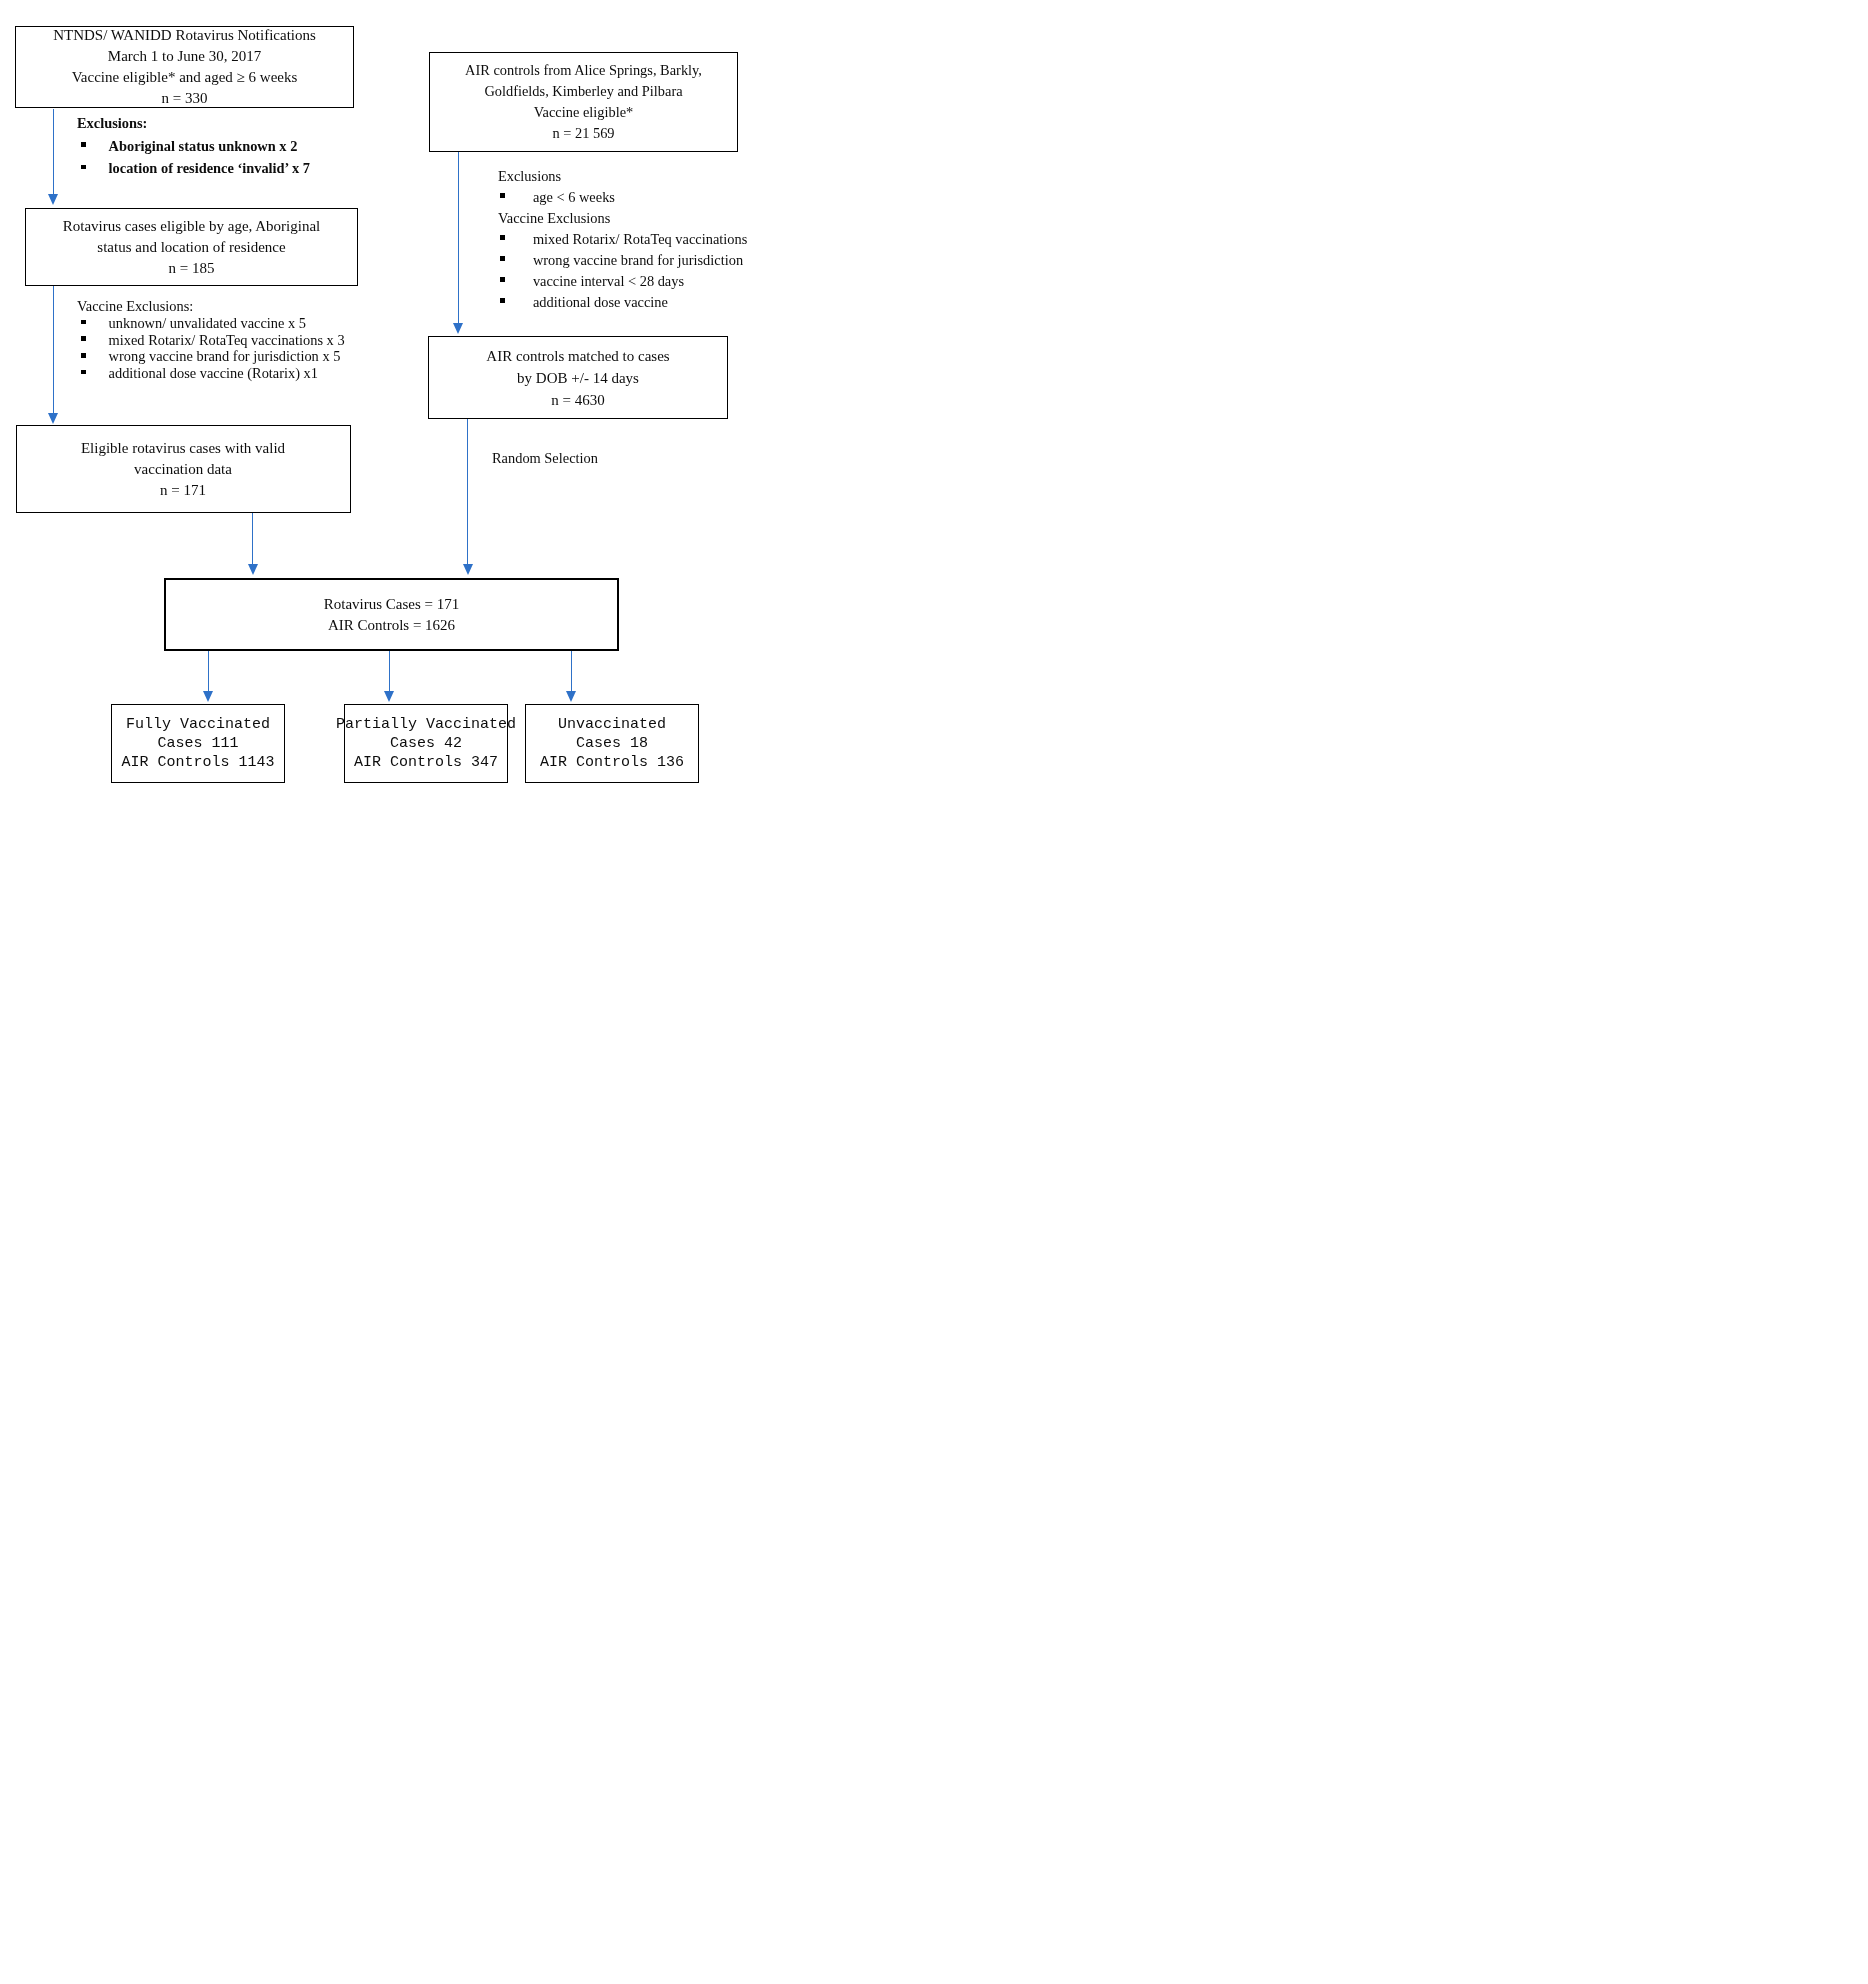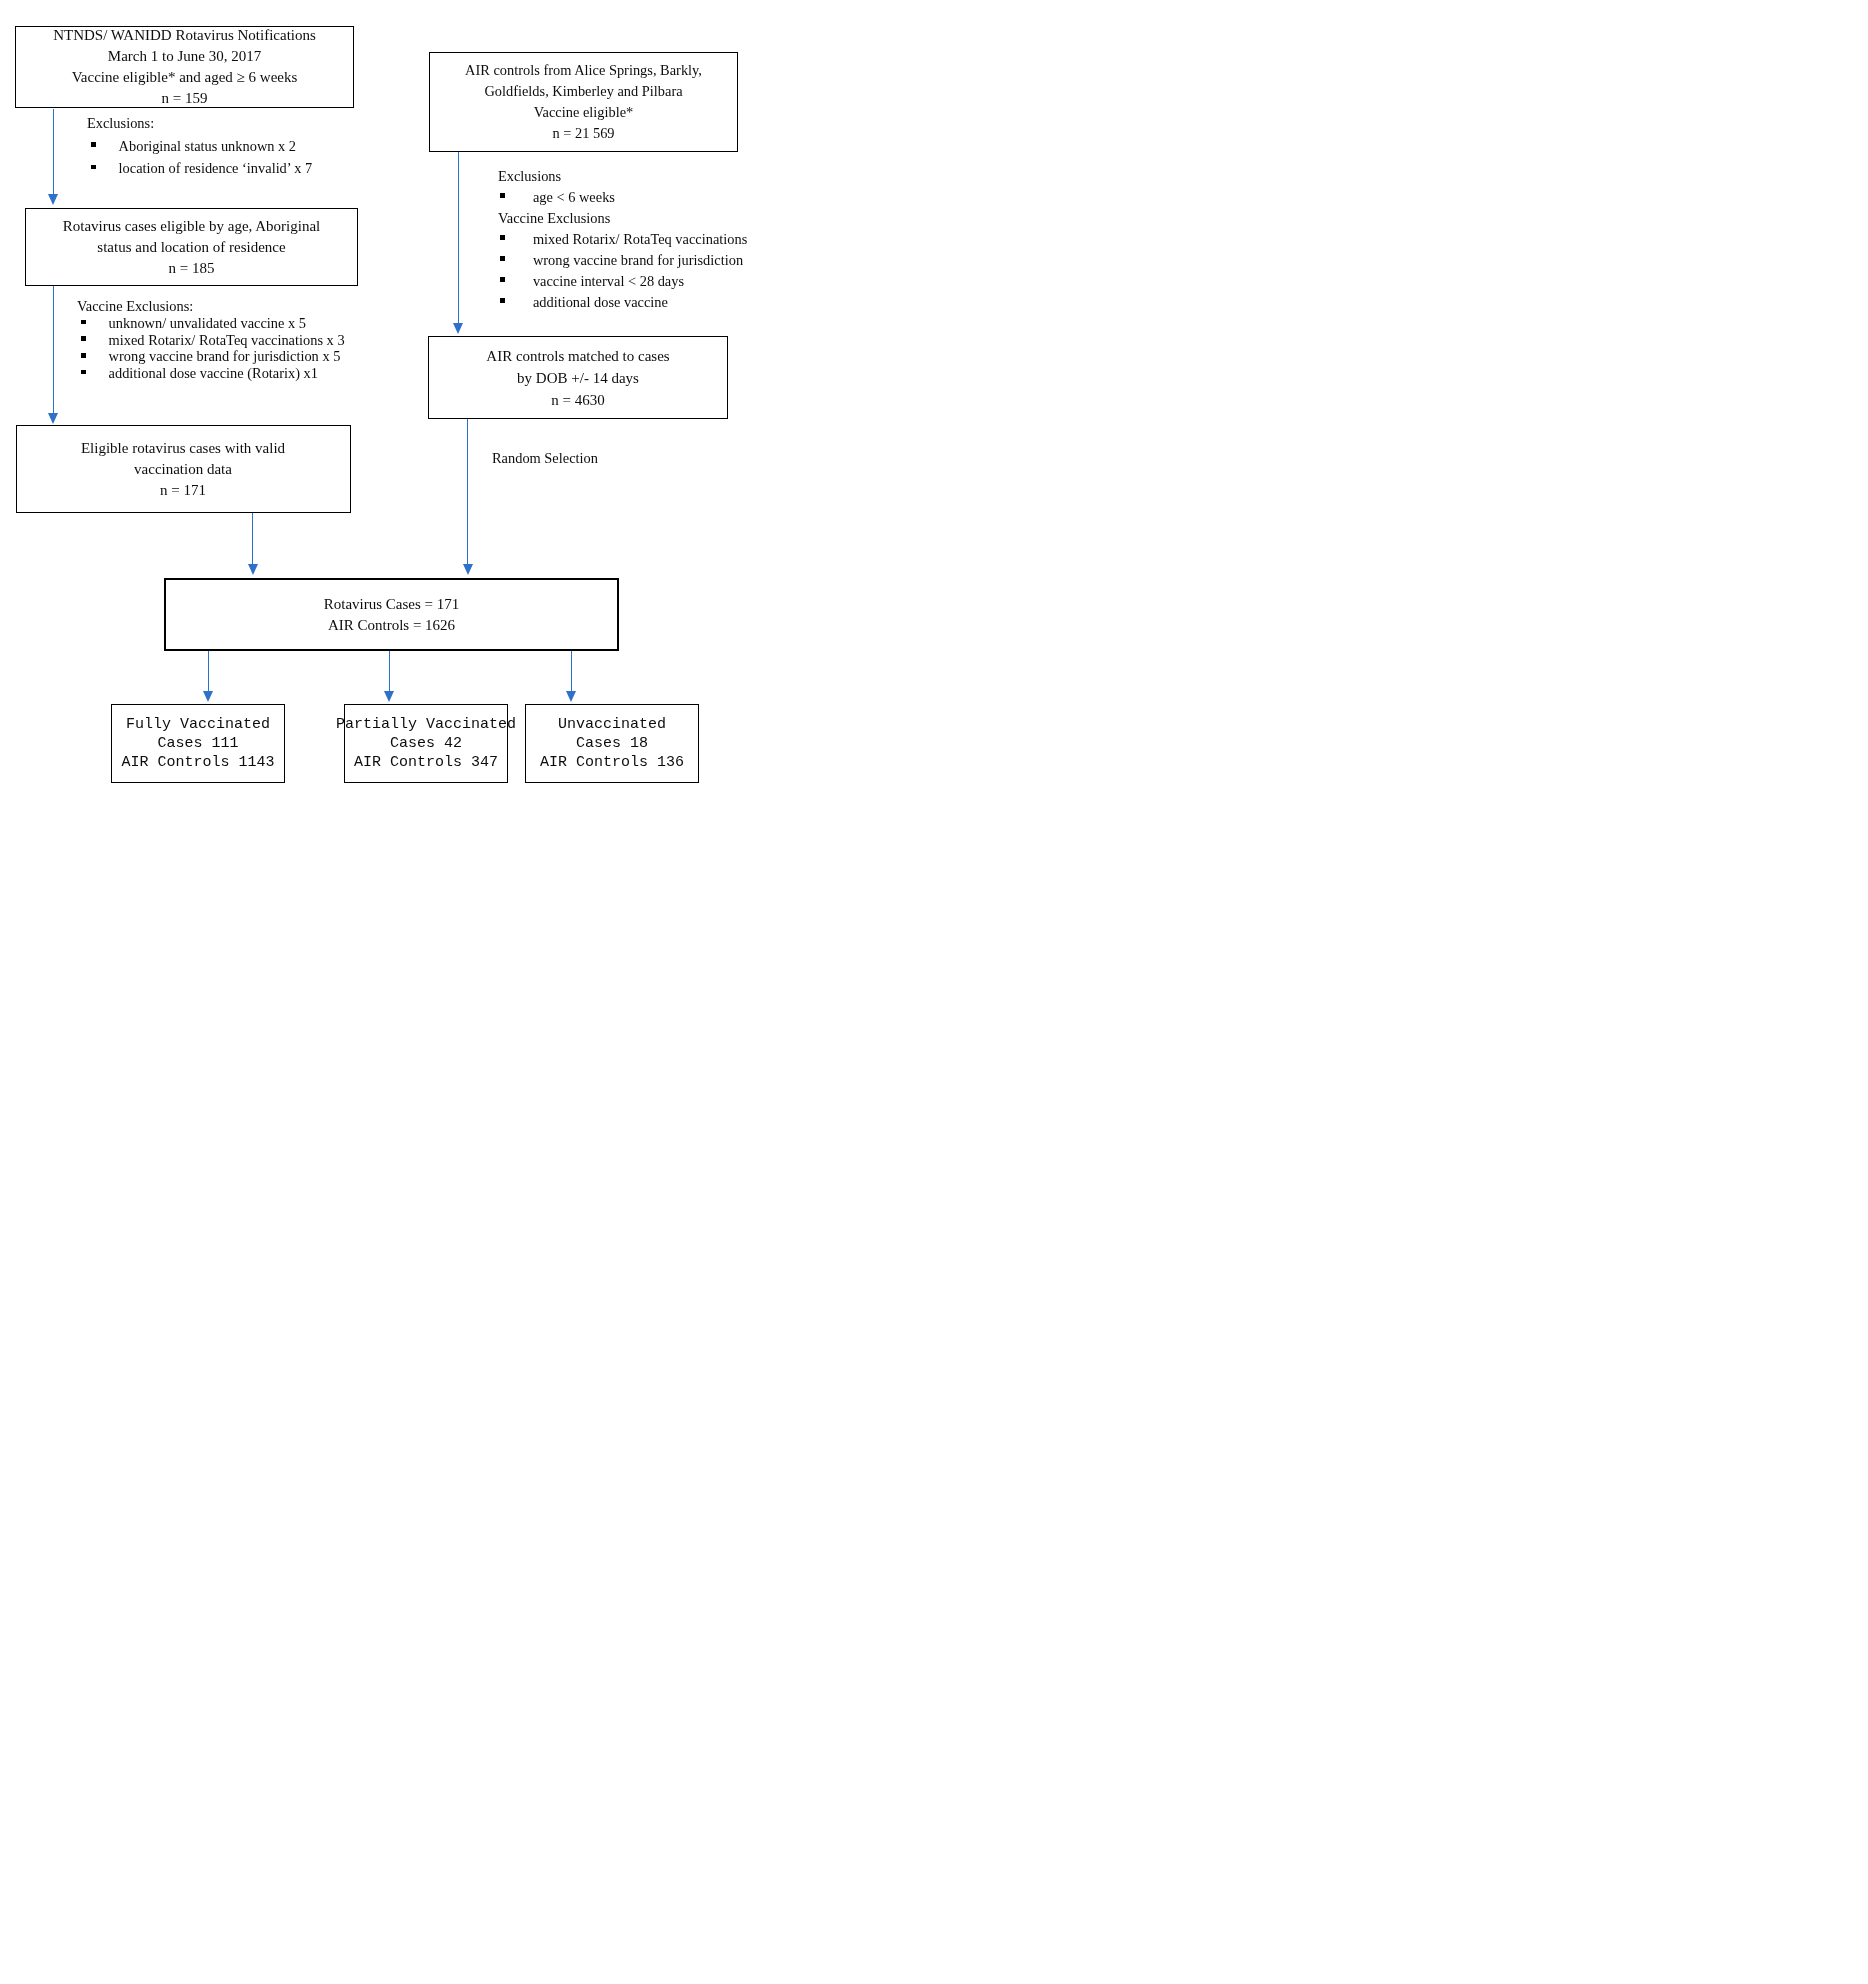--- a/index.html
+++ b/index.html
@@ -52,31 +52,31 @@
 </style>
 </head>
 <body>
 
 <div id="canvas">
 
   <div class="box" style="left:15px; top:26.4px; width:339px; height:82px;">
     <div class="bl">NTNDS/ WANIDD Rotavirus Notifications</div>
     <div class="bl">March 1 to June 30, 2017</div>
     <div class="bl">Vaccine eligible* and aged ≥ 6 weeks</div>
-    <div class="bl">n = 159</div>
+    <div class="bl">n = 330</div>
   </div>
 
   <div class="box" style="left:429px; top:52px; width:309px; height:100px;">
     <div class="bl" style="font-size:14.4px;">AIR controls from Alice Springs, Barkly,</div>
     <div class="bl" style="font-size:14.4px;">Goldfields, Kimberley and Pilbara</div>
     <div class="bl" style="font-size:14.4px;">Vaccine eligible*</div>
     <div class="bl" style="font-size:14.4px;">n = 21 569</div>
   </div>
 
-  <div class="ann" style="left:87px; top:113px;">
+  <div class="ann" style="left:77px; top:113px;font-weight:bold;">
     <div class="ann-h">Exclusions:</div>
     <div class="brow">
       <span class="sq sq-l"></span>
       <span class="btxt">Aboriginal status unknown x 2</span>
     </div>
     <div class="brow">
       <span class="sq sq-l"></span>
       <span class="btxt">location of residence ‘invalid’ x 7</span>
     </div>
   </div>

